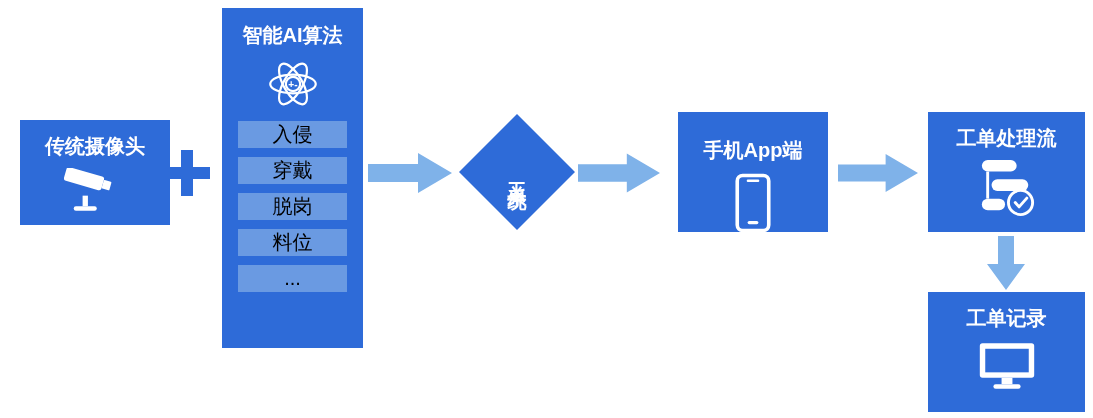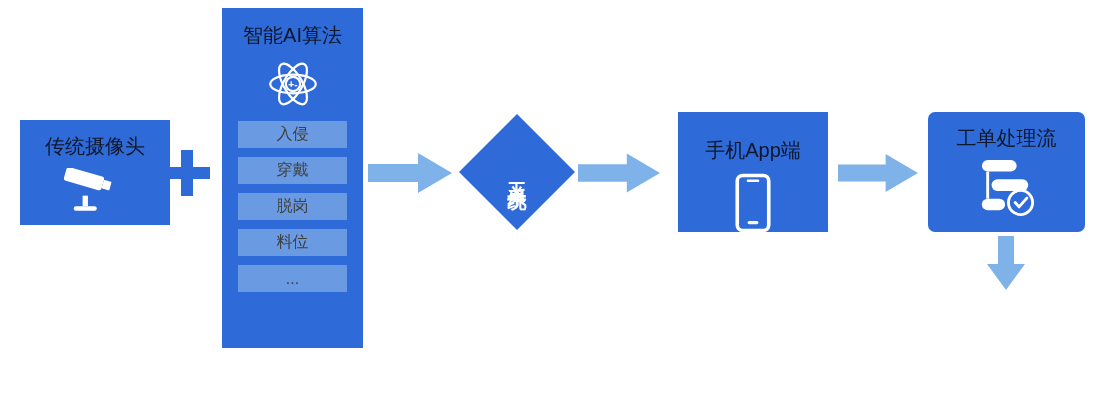--- a/index.html
+++ b/index.html
@@ -18,38 +18,38 @@
     background:#ffffff;
     overflow:hidden;
   }
   .node{
     position:absolute;
     background:var(--primary);
     color:#fff;
     display:flex;flex-direction:column;align-items:center;
   }
   .node-title{
-    font-weight:normal;font-size:20px;color:#0f172a;
+    font-weight:bold;font-size:20px;color:#ffffff;
     text-align:center;white-space:nowrap;
   }
   
   .camera-node{left:20px;top:120px;width:150px;height:105px;padding-top:13px;gap:8px;}
   
   .plus{position:absolute;left:164px;top:150px;width:46px;height:46px;}
   .plus .bar-h{position:absolute;left:0;top:17px;width:46px;height:12px;background:var(--primary);}
   .plus .bar-v{position:absolute;left:17px;top:0;width:12px;height:46px;background:var(--primary);}
   
   .ai-node{left:222px;top:8px;width:141px;height:340px;padding-top:14px;}
   .ai-node .node-title{margin-bottom:8px;}
   .ai-icon{margin-bottom:10px;}
   .ai-list{width:100%;display:flex;flex-direction:column;align-items:center;gap:9px;}
   .ai-item{
     width:109px;height:27px;
     background:var(--listitem);
-    color:#404040;font-size:16px;
+    color:#000000;font-size:20px;
     display:flex;align-items:center;justify-content:center;
     white-space:nowrap;
   }
   
   .arrow{position:absolute;}
   .arrow svg{display:block;}
   .arrow-1{left:368px;top:152px;}
   .arrow-2{left:578px;top:152px;}
   .arrow-3{left:838px;top:152px;}
   .arrow-down{left:986px;top:236px;}
@@ -63,21 +63,21 @@
   .diamond-label{
     position:absolute;left:0;top:0;width:118px;height:118px;
     display:flex;align-items:center;justify-content:center;
     color:#fff;font-weight:bold;font-size:19px;
     writing-mode:vertical-rl;text-orientation:upright;
     letter-spacing:3px;
   }
   
   .mobile-node{left:678px;top:112px;width:150px;height:120px;padding-top:25px;gap:9px;}
   
-  .process-node{left:928px;top:112px;width:157px;height:120px;padding-top:13px;gap:7px;border-radius:7px;}
+  .process-node{left:928px;top:112px;width:157px;height:120px;padding-top:13px;gap:7px;}
   
   .record-node{left:928px;top:292px;width:157px;height:120px;padding-top:13px;gap:9px;}
   .icon-box{display:flex;align-items:center;justify-content:center;}
 </style>
 </head>
 <body>
 
 <div class="canvas">
 
   <div class="node camera-node">
@@ -172,14 +172,25 @@
       </svg>
     </div>
   </div>
 
   <div class="arrow arrow-down">
     <svg width="40" height="54" viewBox="0 0 40 54">
       <polygon points="12,0 28,0 28,28 39,28 20,54 1,28 12,28" style="fill:var(--arrow)"></polygon>
     </svg>
   </div>
 
+  <div class="node record-node">
+    <div class="node-title">工单记录</div>
+    <div class="icon-box">
+      <svg width="58" height="50" viewBox="0 0 64 54">
+        <rect x="2" y="2" width="60" height="38" rx="3" fill="#ffffff"></rect>
+        <rect x="8" y="8" width="48" height="26" style="fill:var(--primary)"></rect>
+        <rect x="26" y="40" width="12" height="7" fill="#ffffff"></rect>
+        <rect x="17" y="47" width="30" height="5" rx="2.5" fill="#ffffff"></rect>
+      </svg>
+    </div>
+  </div>
 
 </div>
 
 </body></html>

